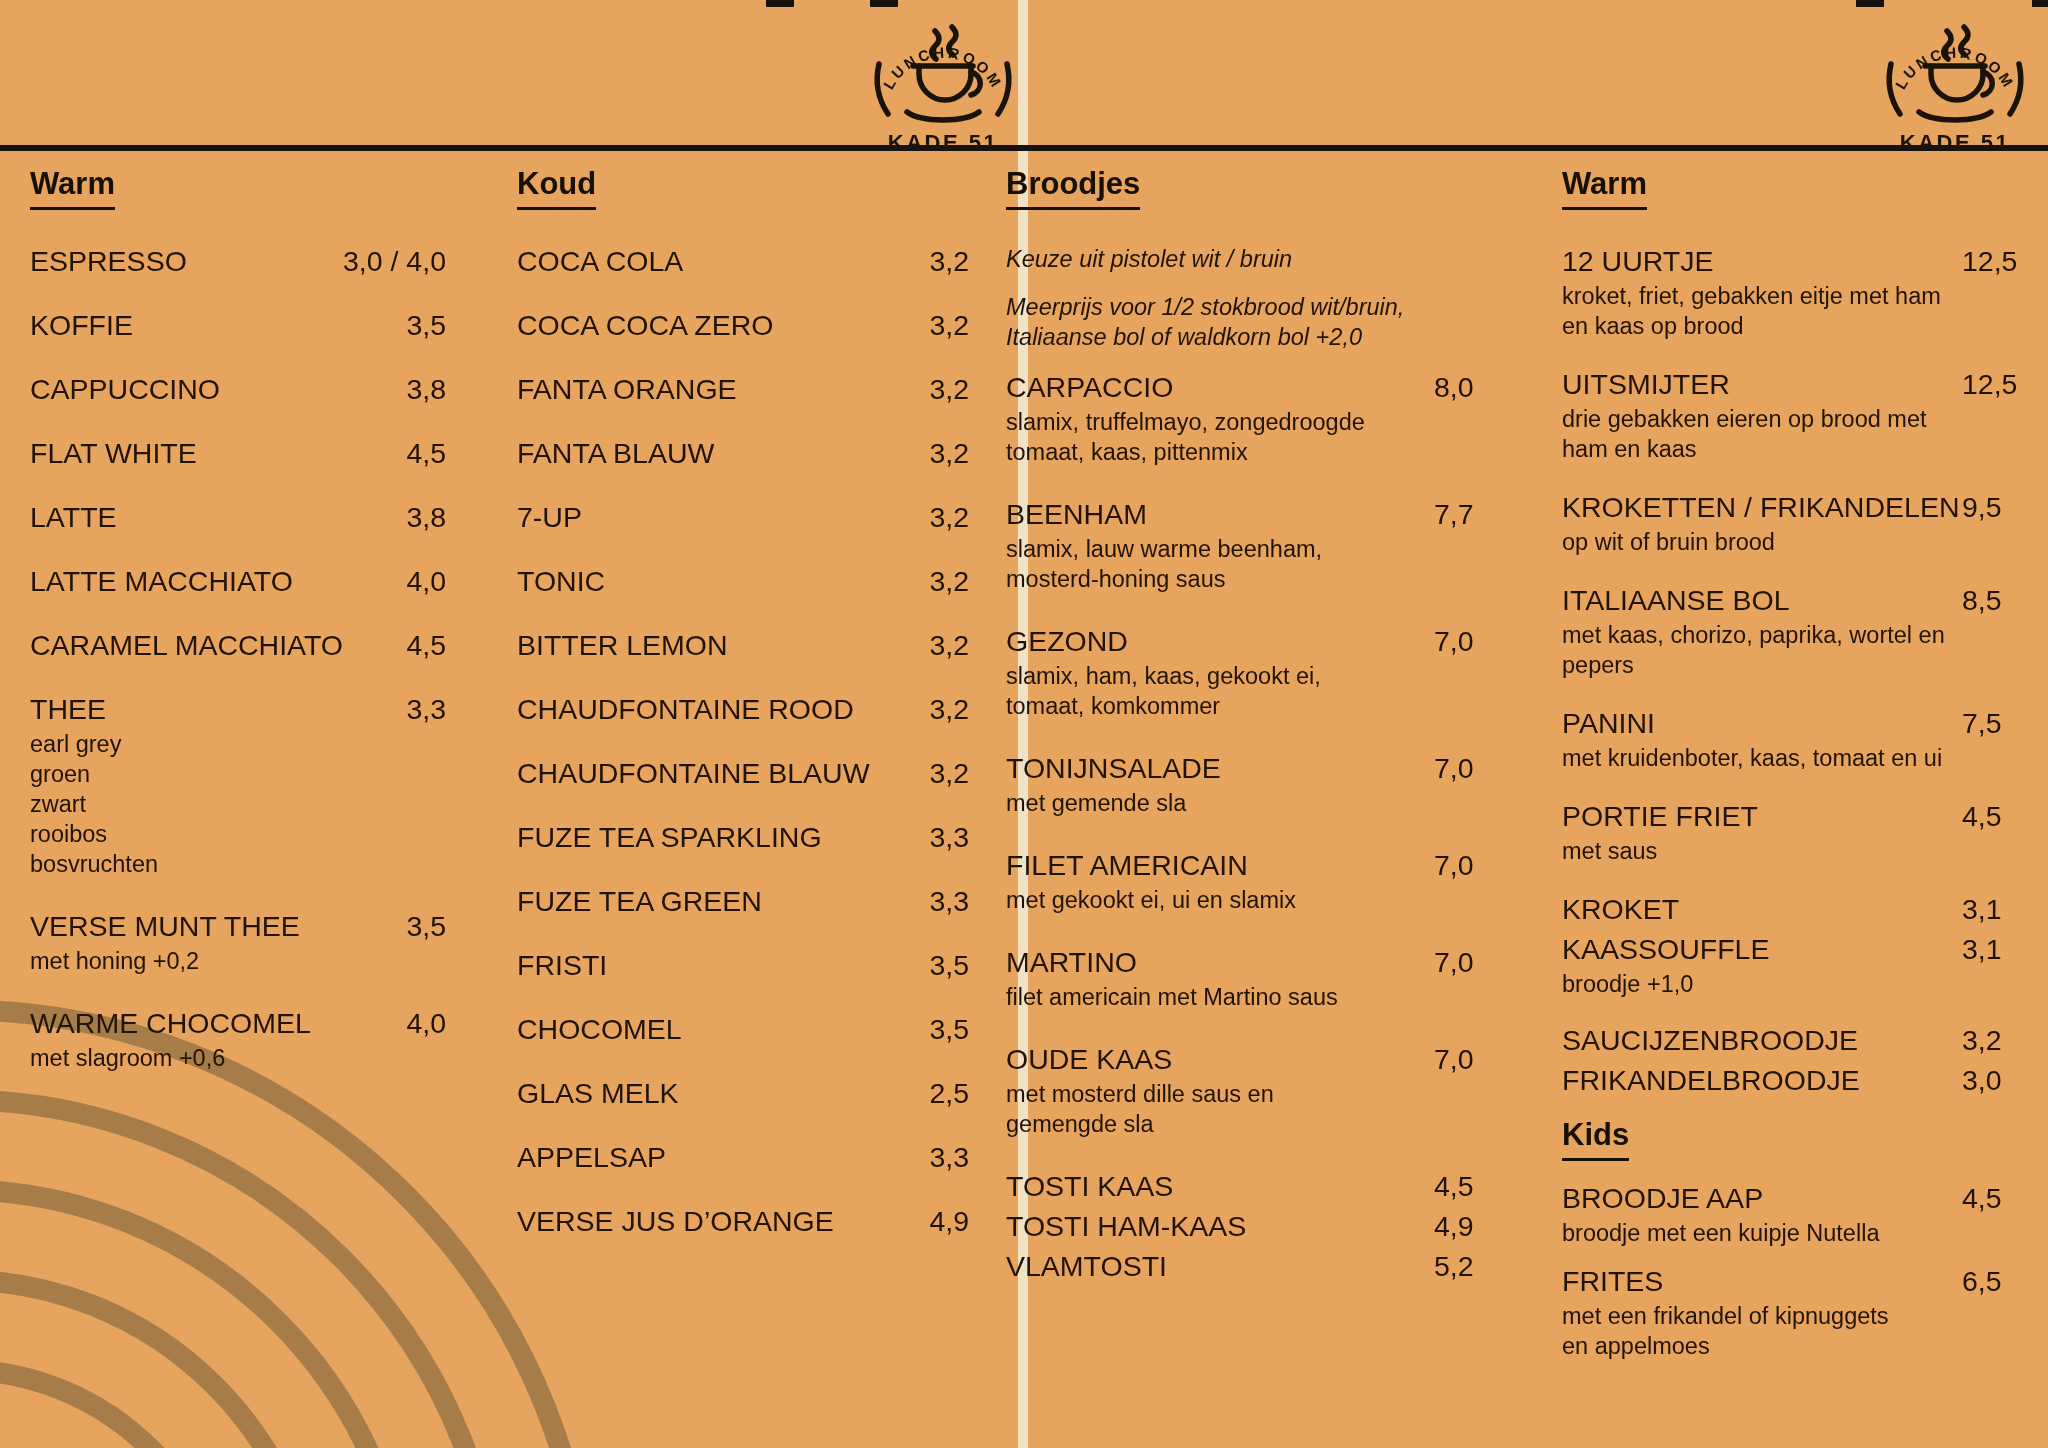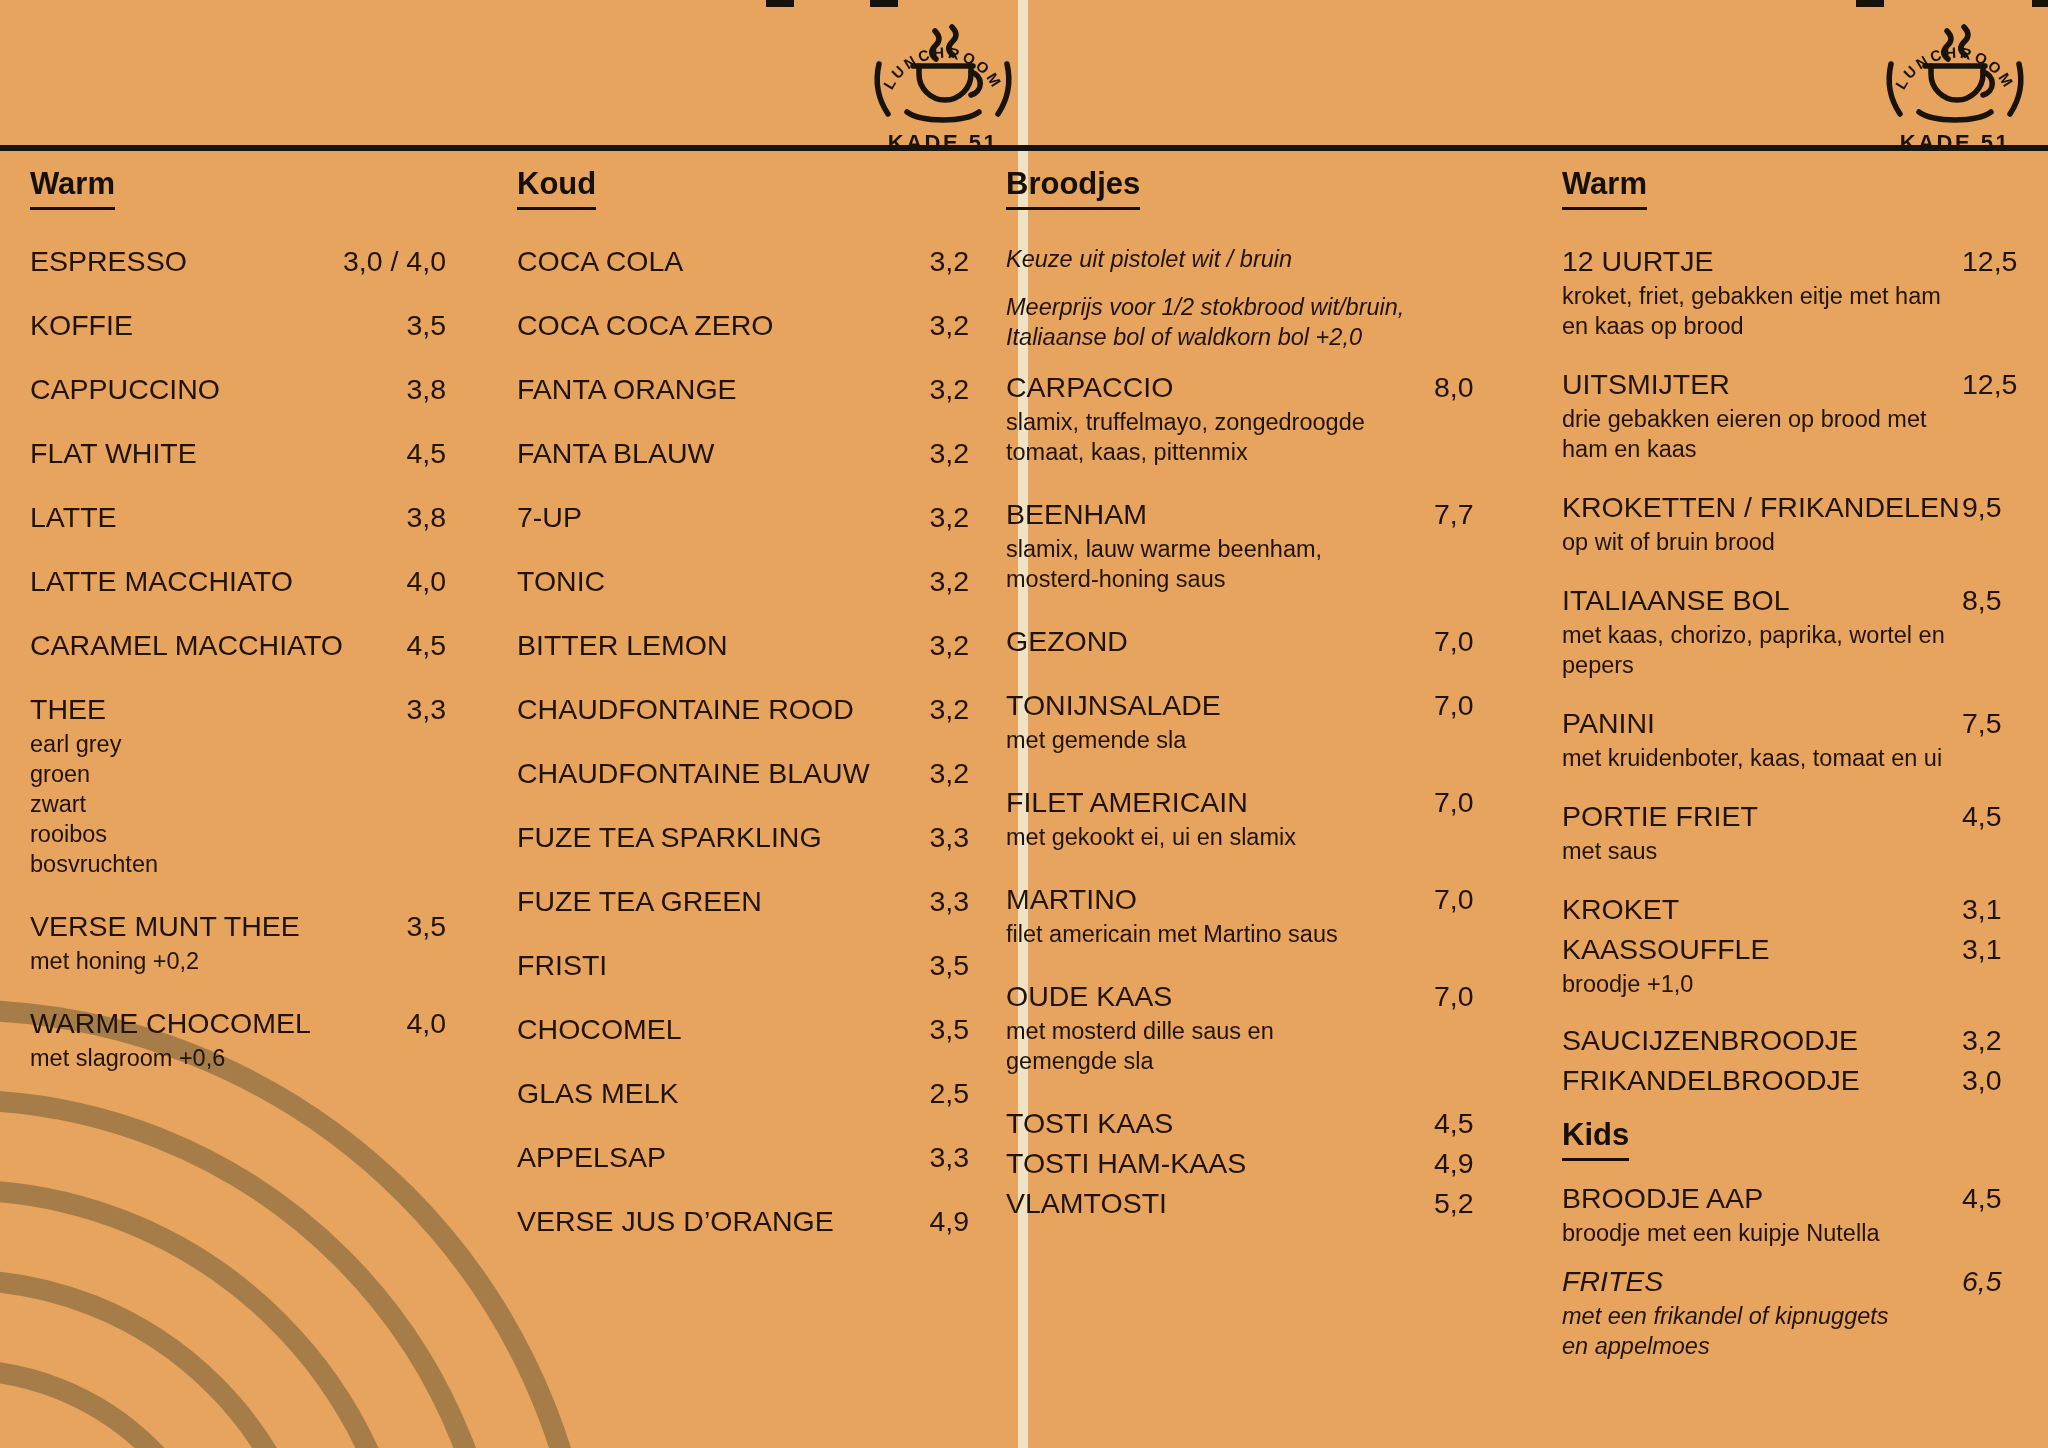--- a/index.html
+++ b/index.html
@@ -337,20 +337,22 @@
           </div>
           <div class="desc">slamix, lauw warme beenham,
 mosterd-honing saus</div>
         </div>
 
         <div class="mi">
           <div class="row">
             <span class="nm">GEZOND</span>
             <span class="pr">7,0</span>
           </div>
+          <div class="desc">slamix, ham, kaas, gekookt ei,
+tomaat, komkommer</div>
         </div>
 
         <div class="mi">
           <div class="row">
             <span class="nm">TONIJNSALADE</span>
             <span class="pr">7,0</span>
           </div>
           <div class="desc">met gemende sla</div>
         </div>
 
@@ -500,21 +502,21 @@
     <div>
 
         <div class="mi" style="margin-bottom:16px;">
           <div class="row">
             <span class="nm">BROODJE AAP</span>
             <span class="pr">4,5</span>
           </div>
           <div class="desc">broodje met een kuipje Nutella</div>
         </div>
 
-        <div class="mi" style="margin-bottom:16px;font-style:italic;">
+        <div class="mi" style="margin-bottom:16px;">
           <div class="row">
             <span class="nm">FRITES</span>
             <span class="pr">6,5</span>
           </div>
           <div class="desc">met een frikandel of kipnuggets
 en appelmoes</div>
         </div>
       </div>
   </div>
 

